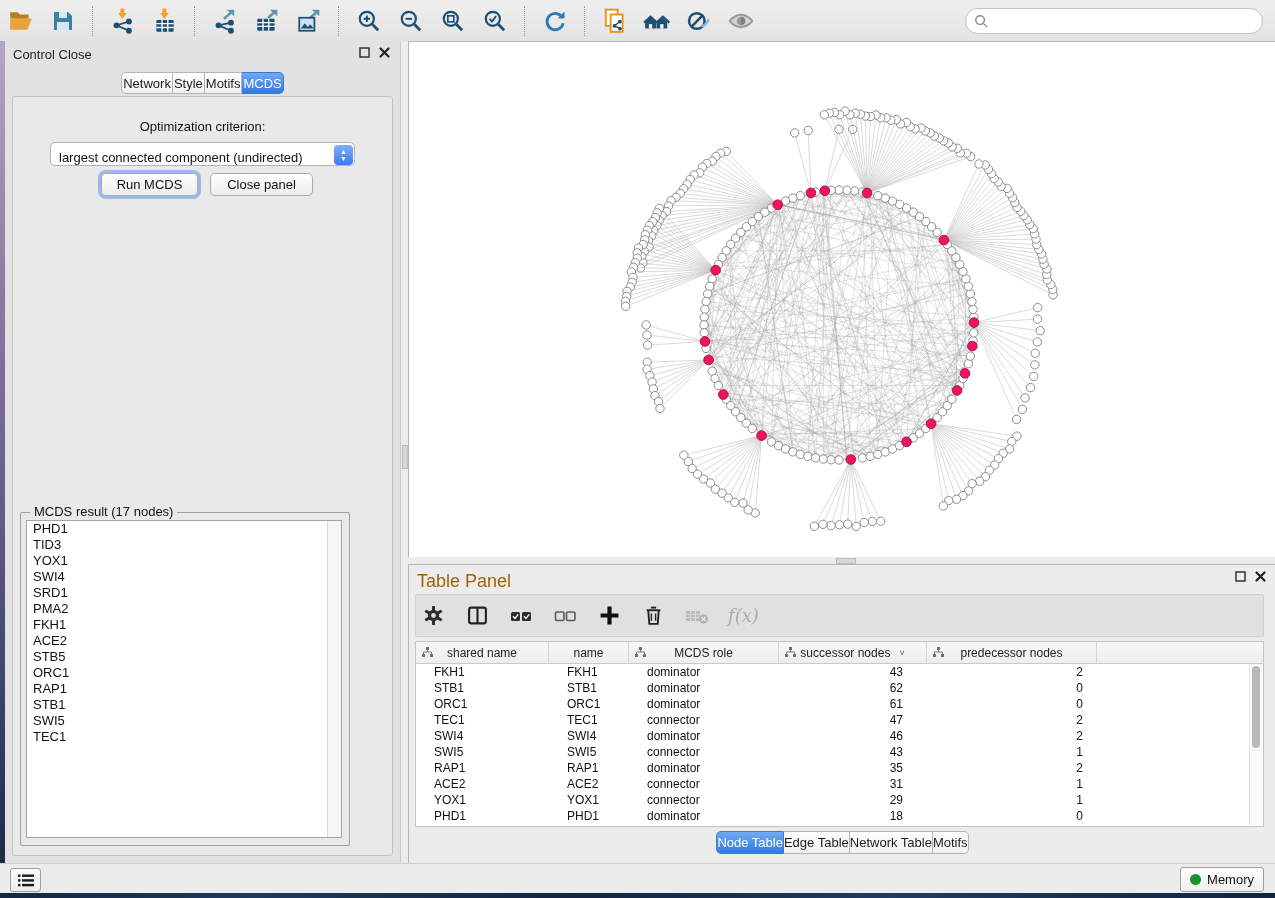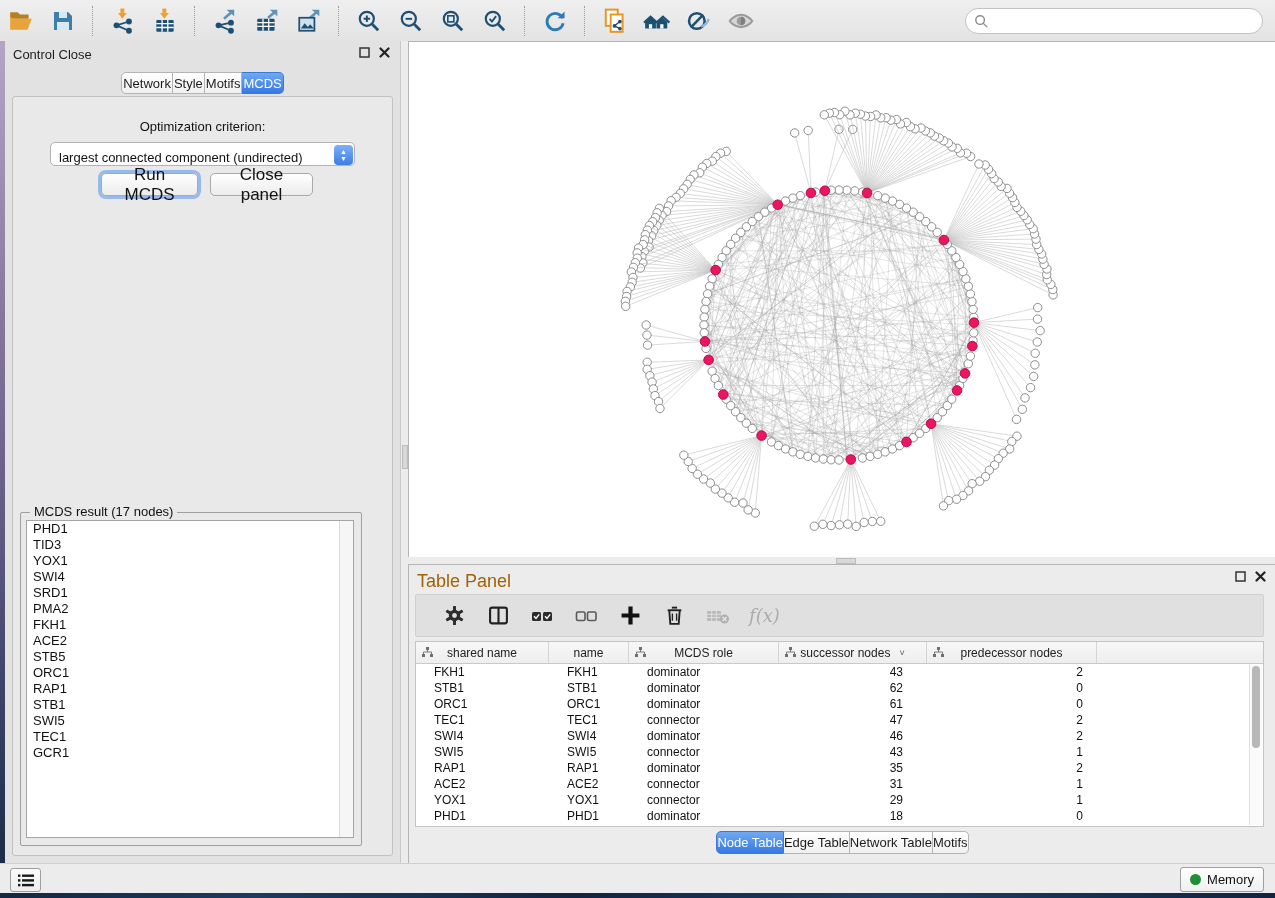--- a/index.html
+++ b/index.html
@@ -40,25 +40,25 @@
   #cp-content{position:absolute;left:7px;top:55px;width:379px;height:758px;background:#e9e9e9;
     border:1px solid #c2c2c2;border-radius:3px;}
   #opt-label{position:absolute;left:0;top:22px;width:100%;text-align:center;font-size:13px;color:#111;}
   #criterion-select{position:absolute;left:37px;top:45px;width:303px;height:22px;background:#fff;
     border:1px solid #b3b3b3;border-radius:5px;display:flex;align-items:flex-end;cursor:pointer;}
   #criterion-select .sel-text{flex:1;font-size:13px;padding-left:8px;color:#111;white-space:nowrap;}
   .stepper{width:19px;height:20px;margin-right:1px;border-radius:4px;background:linear-gradient(#7eb0f4,#3e7de6);
     display:flex;flex-direction:column;align-items:center;justify-content:center;gap:1px;}
   .stepper span{color:#fff;font-size:7px;line-height:6px;}
   .cp-btn{position:absolute;top:76px;height:23px;background:linear-gradient(#ffffff,#ececec);
-    border:1px solid #a9a9a9;border-radius:5px;font-size:17px;color:#111;display:flex;align-items:center;
+    border:1px solid #a9a9a9;border-radius:5px;font-size:13px;color:#111;display:flex;align-items:center;
     justify-content:center;cursor:pointer;font-family:"Liberation Sans",sans-serif;}
   #run-btn{left:88px;width:97px;box-shadow:0 0 0 3px rgba(110,160,240,.65);}
   #close-btn{left:197px;width:103px;}
-  #result-box{position:absolute;left:7px;top:415px;width:328px;height:332px;padding-left:12px;}
+  #result-box{position:absolute;left:7px;top:415px;width:328px;height:332px;}
   #result-legend{position:absolute;left:10px;top:-8px;background:#e9e9e9;padding:0 4px;font-size:13px;color:#111;}
   #result-frame{position:absolute;left:0;top:0;width:100%;height:100%;border:1px solid #9f9f9f;border-radius:2px;}
   #result-list{position:absolute;left:6px;top:8px;right:6px;bottom:6px;background:#fff;border:1px solid #a5a5a5;overflow:hidden;}
   #result-scroll{position:absolute;right:0;top:0;width:13px;height:100%;background:#f6f6f6;border-left:1px solid #d9d9d9;}
   .mcds-item{font-size:13px;color:#111;padding:0 6px;height:16px;line-height:16px;}
 
   
   #v-splitter{left:400px;top:41px;width:8px;height:822px;background:#ececec;border-left:1px solid #c9c9c9;border-right:1px solid #c9c9c9;}
   .grip-v{position:absolute;left:1px;top:404px;width:4px;height:22px;background:#d8d8d8;border:1px solid #bdbdbd;}
   #h-splitter{left:408px;top:557px;width:867px;height:7px;background:#ececec;}
@@ -70,21 +70,21 @@
     background:linear-gradient(#f3f3f3,#dedede);border-bottom:1px solid #bcbcbc;}
   #nv-title{position:absolute;width:100%;text-align:center;top:3px;font-size:13px;color:#222;}
   .traffic{position:absolute;left:9px;top:5px;display:flex;gap:8px;}
   .traffic i{width:12px;height:12px;border-radius:50%;display:block;}
   #nv-canvas{position:absolute;left:0;top:21px;width:865px;height:493px;background:#fff;overflow:hidden;}
 
   
   #table-panel{left:408px;top:564px;width:867px;height:299px;background:#ececec;border:1px solid #b5b5b5;}
   #tp-title{position:absolute;left:8px;top:6px;font-size:18px;color:#a16207;}
   #tp-toolbar{position:absolute;left:6px;top:29px;width:849px;height:43px;background:#e0e0e0;
-    border:1px solid #d0d0d0;border-radius:2px;display:flex;align-items:center;gap:18px;padding-left:25px;box-sizing:border-box;}
+    border:1px solid #d0d0d0;border-radius:2px;display:flex;align-items:center;gap:18px;padding-left:4px;box-sizing:border-box;}
   .tp-icon{width:26px;height:26px;display:flex;align-items:center;justify-content:center;cursor:pointer;}
   .tp-icon.disabled{cursor:default;}
   #fx-label{font-family:"DejaVu Serif",serif;font-style:italic;font-size:18px;color:#ababab;}
   #node-table{position:absolute;left:6px;top:76px;width:849px;height:186px;background:#fff;border:1px solid #c4c4c4;box-sizing:border-box;}
   #t-header{display:flex;height:21px;background:linear-gradient(#f7f7f7,#eeeeee);border-bottom:1px solid #c9c9c9;}
   .th{display:flex;align-items:center;justify-content:center;position:relative;border-right:1px solid #d5d5d5;
     font-size:12px;color:#222;gap:5px;box-sizing:border-box;cursor:pointer;}
   .th .col-ic{position:absolute;left:6px;top:5px;}
   .sort-ind{font-size:9px;color:#555;margin-left:4px;}
   .tr{display:flex;height:16px;align-items:center;}
@@ -298,21 +298,20 @@
           <div class="mcds-item">SRD1</div>
           <div class="mcds-item">PMA2</div>
           <div class="mcds-item">FKH1</div>
           <div class="mcds-item">ACE2</div>
           <div class="mcds-item">STB5</div>
           <div class="mcds-item">ORC1</div>
           <div class="mcds-item">RAP1</div>
           <div class="mcds-item">STB1</div>
           <div class="mcds-item">SWI5</div>
           <div class="mcds-item">TEC1</div>
-          <div class="mcds-item">GCR1</div>
         </div>
     </div>
   </div>
 </div>
 
 <div id="v-splitter" class="abs">
     <div class="grip-v"></div>
   </div>
 
 <div id="network-view" class="abs">

